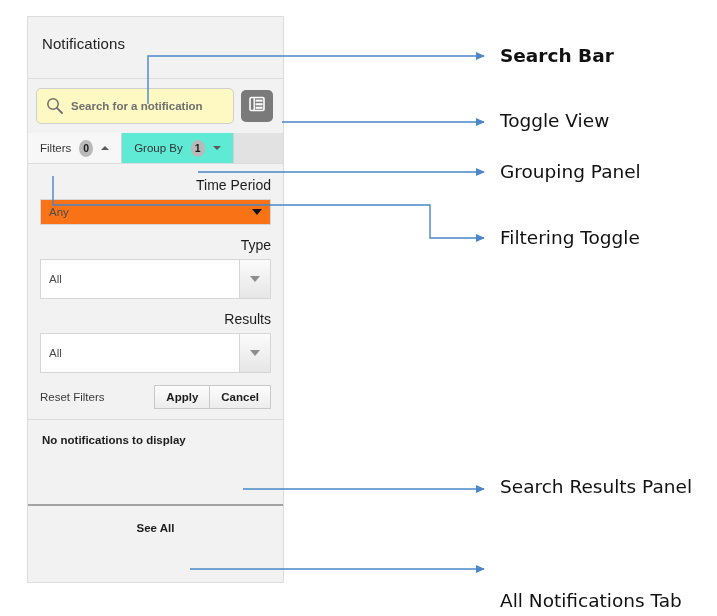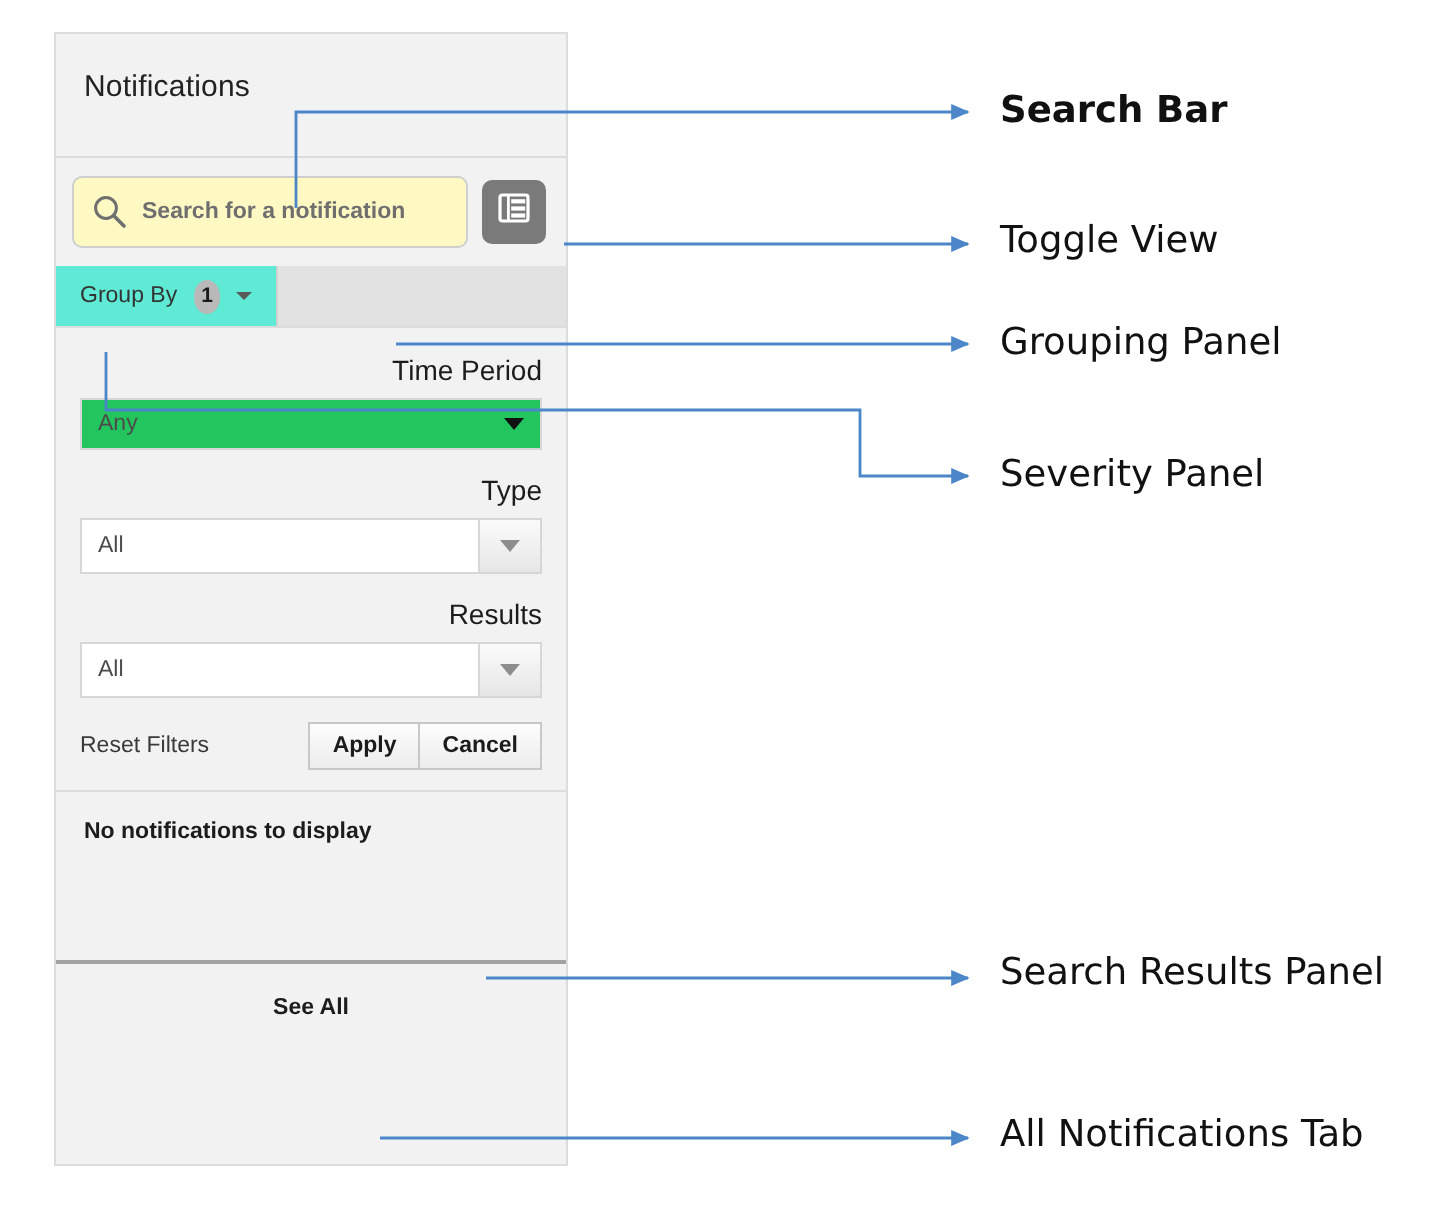--- a/index.html
+++ b/index.html
@@ -47,27 +47,27 @@
     color:#1b1b1b;font-size:10.5px;font-weight:bold;
     display:flex;align-items:center;justify-content:center;padding:0 4px;box-sizing:border-box;
   }
   .caret-up,.caret-dn{width:0;height:0;border-left:4px solid transparent;border-right:4px solid transparent;}
   .caret-up{border-bottom:4px solid #5a5a5a;}
   .caret-dn{border-top:4px solid #5a5a5a;}
   
   .filter-body{padding:10px 12px 0 12px;}
   .fld-label{font-size:14px;font-weight:normal;color:#1c1c1c;margin:3px 0 6px 0;text-align:right;}
   .sel-plain{
-    height:26px;background:#22c55e;border:1px solid #d6d6d6;box-sizing:border-box;
+    height:26px;background:#f97316;border:1px solid #d6d6d6;box-sizing:border-box;
     display:flex;align-items:center;justify-content:space-between;padding:0 8px;
     font-size:11.5px;color:#4c4c4c;margin-bottom:12px;
   }
   .tri-dn{width:0;height:0;border-left:5px solid transparent;border-right:5px solid transparent;border-top:6px solid #111;}
   .sel-split{
-    height:28px;display:flex;box-sizing:border-box;margin-bottom:12px;
+    height:40px;display:flex;box-sizing:border-box;margin-bottom:12px;
     border:1px solid #d6d6d6;background:#fff;
   }
   .sel-split .val{
     flex:1;display:flex;align-items:center;padding:0 8px;
     font-size:11.5px;color:#4c4c4c;
   }
   .sel-split .btn{
     width:30px;border-left:1px solid #d6d6d6;
     background:linear-gradient(#fbfbfb,#e6e6e6);
     display:flex;align-items:center;justify-content:center;
@@ -125,20 +125,25 @@
           <line x1="6.2" y1="2.5" x2="6.2" y2="15.5" stroke="#ffffff" stroke-width="1.4"></line>
           <rect x="7.6" y="4.6" width="7" height="2.1" fill="#ffffff"></rect>
           <rect x="7.6" y="8.2" width="7" height="2.1" fill="#ffffff"></rect>
           <rect x="7.6" y="11.7" width="7" height="2.1" fill="#ffffff"></rect>
         </svg>
       </span>
     </div>
   </div>
 
   <div class="tabs">
+    <div class="tab active">
+      <span>Filters</span>
+      <span class="badge">0</span>
+      <span class="caret-up"></span>
+    </div>
     <div class="tab inactive">
       <span>Group By</span>
       <span class="badge">1</span>
       <span class="caret-dn"></span>
     </div>
   </div>
 
   <div class="filter-body">
 
     <div class="fld-label">Time Period</div>
@@ -197,15 +202,15 @@
   <path d="M53,176 L53,205 L430,205 L430,238 L484,238" fill="none" stroke="#4a86c8" stroke-width="1.4" marker-end="url(#ah)"></path>
 
   <path d="M243,489 L484,489" fill="none" stroke="#4a86c8" stroke-width="1.4" marker-end="url(#ah)"></path>
 
   <path d="M190,569 L484,569" fill="none" stroke="#4a86c8" stroke-width="1.4" marker-end="url(#ah)"></path>
 </svg>
 
 <div class="annot-label" style="left:500px;top:45px;font-weight:bold;">Search Bar</div>
 <div class="annot-label" style="left:500px;top:110px;">Toggle View</div>
 <div class="annot-label" style="left:500px;top:161px;">Grouping Panel</div>
-<div class="annot-label" style="left:500px;top:227px;">Severity Panel</div>
+<div class="annot-label" style="left:500px;top:227px;">Filtering Toggle</div>
 <div class="annot-label" style="left:500px;top:476px;">Search Results Panel</div>
-<div class="annot-label" style="left:500px;top:557px;">All Notifications Tab</div>
+<div class="annot-label" style="left:500px;top:590px;">All Notifications Tab</div>
 
 </body></html>

